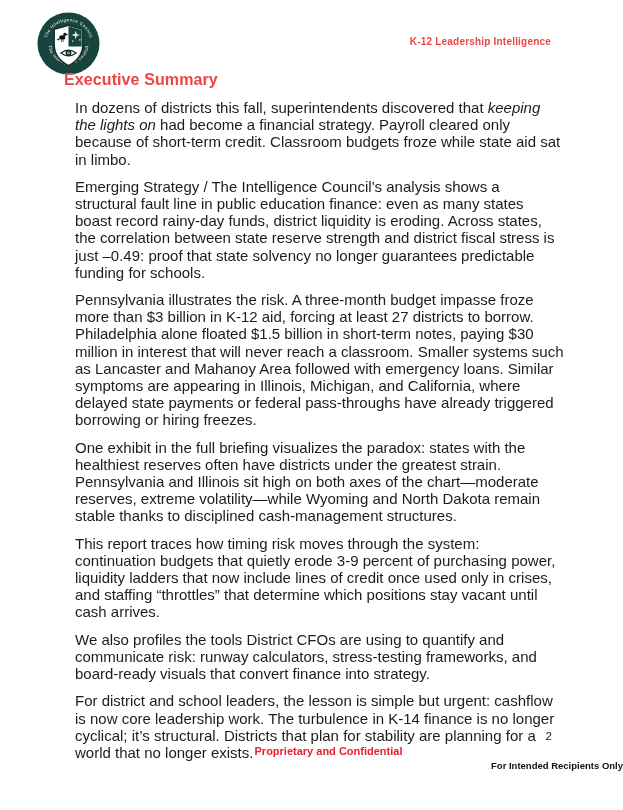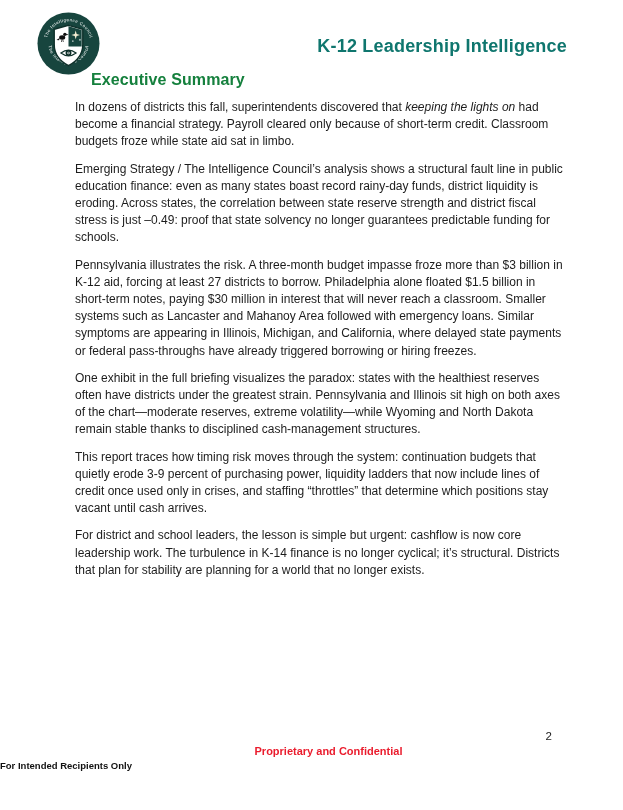--- a/index.html
+++ b/index.html
@@ -19,45 +19,45 @@
   .logo {
     position: absolute;
     left: 37px;
     top: 12px;
     width: 63px;
     height: 63px;
   }
   .brand-title {
     position: absolute;
     top: 36px;
-    right: 56px;
-    font-size: 18px;
+    right: 72px;
+    font-size: 10px;
     font-weight: 700;
     letter-spacing: 0.2px;
-    color: #0f766e;
+    color: #ef4444;
     white-space: nowrap;
   }
   .page-title {
     position: absolute;
-    left: 91px;
+    left: 64px;
     top: 71px;
     font-size: 16px;
     font-weight: 700;
-    color: #15803d;
+    color: #ef4444;
     letter-spacing: 0.1px;
   }
   .body-copy {
     position: absolute;
     left: 75px;
     top: 99px;
     width: 489px;
   }
   .body-copy p {
     margin: 0 0 10px 0;
-    font-size: 12px;
+    font-size: 15px;
     line-height: 17.2px;
     color: #1c1c1c;
   }
   .body-copy p em {
     font-style: italic;
   }
   .page-number {
     position: absolute;
     top: 730px;
     right: 71px;
@@ -72,21 +72,21 @@
     text-align: center;
     font-size: 11px;
     font-weight: 600;
     color: #ea1c2d;
   }
   .recipients-notice {
     position: absolute;
     top: 760px;
     left: 0;
     width: 100%;
-    text-align: left;
+    text-align: right;
     font-size: 9.5px;
     font-weight: 700;
     color: #111111;
   }
 </style>
 </head>
 <body>
 
 <div class="page">
 
@@ -135,20 +135,21 @@
   <div class="brand-title">K-12 Leadership Intelligence</div>
 
   <h1 class="page-title" style="margin:0;">Executive Summary</h1>
 
   <div class="body-copy">
     <p><span>In dozens of districts this fall, superintendents discovered that </span><em>keeping the lights on</em><span> had become a financial strategy. Payroll cleared only because of short-term credit. Classroom budgets froze while state aid sat in limbo.</span></p>
     <p>Emerging Strategy / The Intelligence Council’s analysis shows a structural fault line in public education finance: even as many states boast record rainy-day funds, district liquidity is eroding. Across states, the correlation between state reserve strength and district fiscal stress is just –0.49: proof that state solvency no longer guarantees predictable funding for schools.</p>
     <p>Pennsylvania illustrates the risk. A three-month budget impasse froze more than $3 billion in K-12 aid, forcing at least 27 districts to borrow. Philadelphia alone floated $1.5 billion in short-term notes, paying $30 million in interest that will never reach a classroom. Smaller systems such as Lancaster and Mahanoy Area followed with emergency loans. Similar symptoms are appearing in Illinois, Michigan, and California, where delayed state payments or federal pass-throughs have already triggered borrowing or hiring freezes.</p>
     <p>One exhibit in the full briefing visualizes the paradox: states with the healthiest reserves often have districts under the greatest strain. Pennsylvania and Illinois sit high on both axes of the chart—moderate reserves, extreme volatility—while Wyoming and North Dakota remain stable thanks to disciplined cash-management structures.</p>
     <p>This report traces how timing risk moves through the system: continuation budgets that quietly erode 3-9 percent of purchasing power, liquidity ladders that now include lines of credit once used only in crises, and staffing “throttles” that determine which positions stay vacant until cash arrives.</p>
+    <p>We also profiles the tools District CFOs are using to quantify and communicate risk: runway calculators, stress-testing frameworks, and board-ready visuals that convert finance into strategy.</p>
     <p>For district and school leaders, the lesson is simple but urgent: cashflow is now core leadership work. The turbulence in K-14 finance is no longer cyclical; it’s structural. Districts that plan for stability are planning for a world that no longer exists.</p>
   </div>
 
   <div class="page-number">2</div>
   <div class="confidential-notice">Proprietary and Confidential</div>
   <div class="recipients-notice">For Intended Recipients Only</div>
 
 </div>
 
 </body></html>

